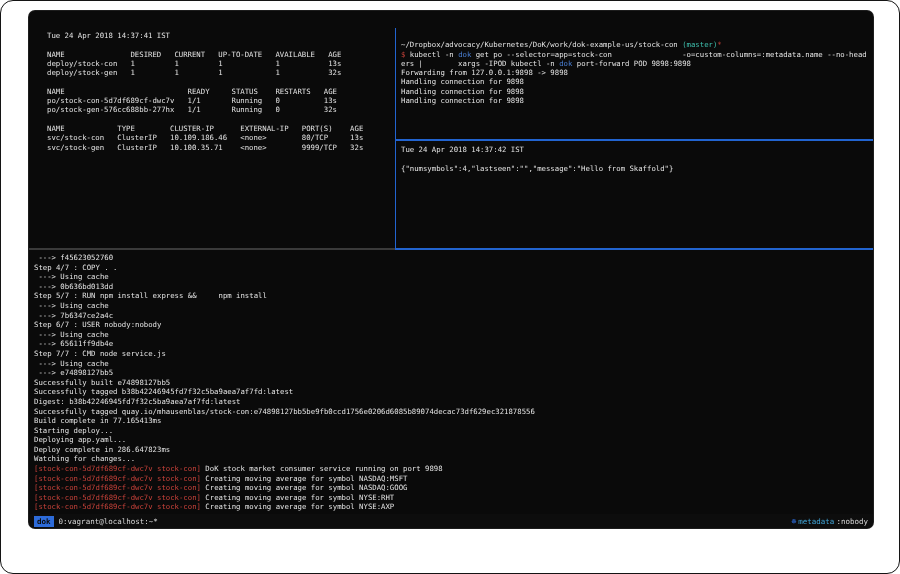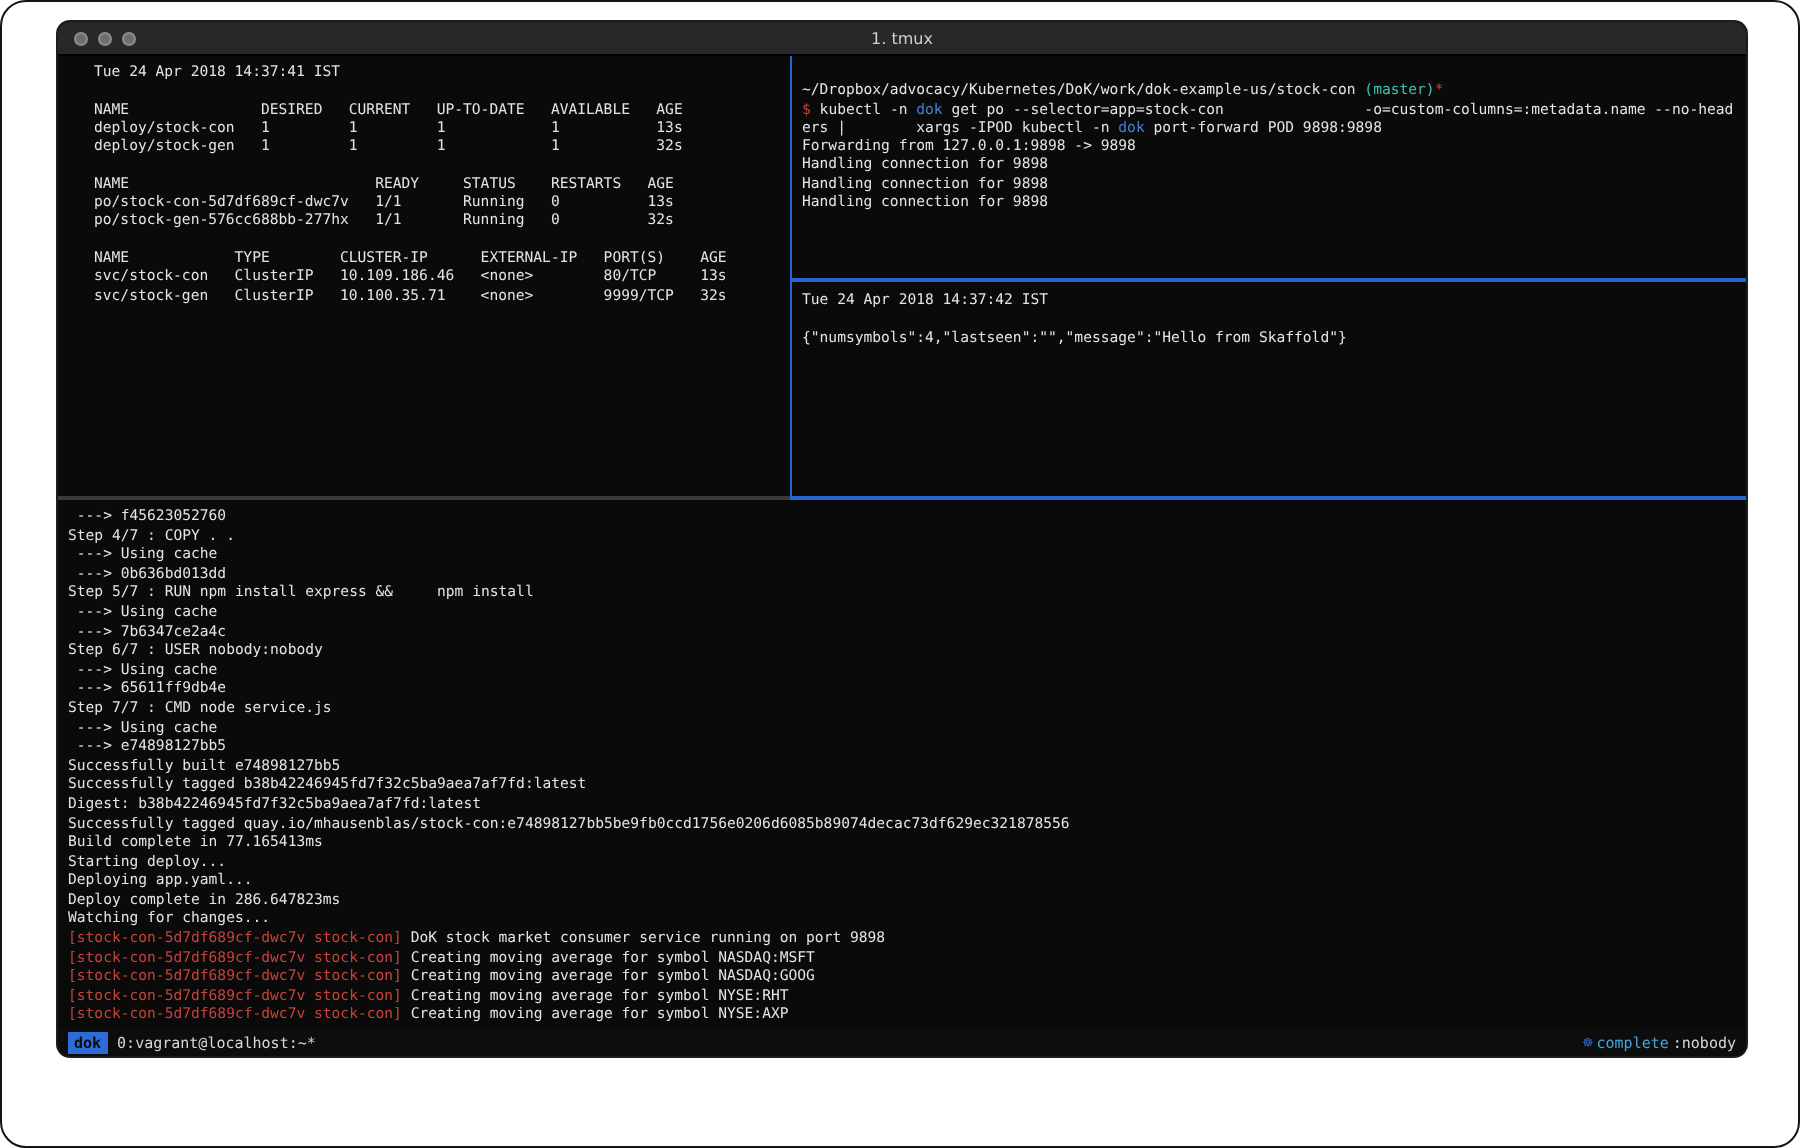--- a/index.html
+++ b/index.html
@@ -72,45 +72,37 @@
   .k8s-icon { color:#2d6bd9; font-size:8px; }
   .ctx { color:#41a6d9; }
   .ns  { color:#d8d8d8; }
 </style>
 </head>
 <body>
 
 <div class="page-frame">
   <div class="terminal-window">
 
-    <div class="title-bar">
-      <div class="traffic-lights">
-        <span class="dot"></span>
-        <span class="dot"></span>
-        <span class="dot"></span>
-      </div>
-      <div class="window-title">1. tmux</div>
-    </div>
 
     <div class="terminal-body">
       <pre class="pane pane-top-left"><div class="tline"><span class="c-fg">Tue 24 Apr 2018 14:37:41 IST</span></div><div class="tline">&nbsp;</div><div class="tline"><span class="c-fg">NAME               DESIRED   CURRENT   UP-TO-DATE   AVAILABLE   AGE</span></div><div class="tline"><span class="c-fg">deploy/stock-con   1         1         1            1           13s</span></div><div class="tline"><span class="c-fg">deploy/stock-gen   1         1         1            1           32s</span></div><div class="tline">&nbsp;</div><div class="tline"><span class="c-fg">NAME                            READY     STATUS    RESTARTS   AGE</span></div><div class="tline"><span class="c-fg">po/stock-con-5d7df689cf-dwc7v   1/1       Running   0          13s</span></div><div class="tline"><span class="c-fg">po/stock-gen-576cc688bb-277hx   1/1       Running   0          32s</span></div><div class="tline">&nbsp;</div><div class="tline"><span class="c-fg">NAME            TYPE        CLUSTER-IP      EXTERNAL-IP   PORT(S)    AGE</span></div><div class="tline"><span class="c-fg">svc/stock-con   ClusterIP   10.109.186.46   &lt;none&gt;        80/TCP     13s</span></div><div class="tline"><span class="c-fg">svc/stock-gen   ClusterIP   10.100.35.71    &lt;none&gt;        9999/TCP   32s</span></div></pre>
       <pre class="pane pane-top-right"><div class="tline">&nbsp;</div><div class="tline"><span class="c-fg">~/Dropbox/advocacy/Kubernetes/DoK/work/dok-example-us/stock-con </span><span class="c-teal">(master)</span><span class="c-red">*</span></div><div class="tline"><span class="c-red">$</span><span class="c-fg"> kubectl -n </span><span class="c-blue">dok</span><span class="c-fg"> get po --selector=app=stock-con                -o=custom-columns=:metadata.name --no-head</span></div><div class="tline"><span class="c-fg">ers |        xargs -IPOD kubectl -n </span><span class="c-blue">dok</span><span class="c-fg"> port-forward POD 9898:9898</span></div><div class="tline"><span class="c-fg">Forwarding from 127.0.0.1:9898 -&gt; 9898</span></div><div class="tline"><span class="c-fg">Handling connection for 9898</span></div><div class="tline"><span class="c-fg">Handling connection for 9898</span></div><div class="tline"><span class="c-fg">Handling connection for 9898</span></div></pre>
       <pre class="pane pane-mid-right"><div class="tline"><span class="c-fg">Tue 24 Apr 2018 14:37:42 IST</span></div><div class="tline">&nbsp;</div><div class="tline"><span class="c-fg">{"numsymbols":4,"lastseen":"","message":"Hello from Skaffold"}</span></div></pre>
       <pre class="pane pane-bottom"><div class="tline"><span class="c-fg"> ---&gt; f45623052760</span></div><div class="tline"><span class="c-fg">Step 4/7 : COPY . .</span></div><div class="tline"><span class="c-fg"> ---&gt; Using cache</span></div><div class="tline"><span class="c-fg"> ---&gt; 0b636bd013dd</span></div><div class="tline"><span class="c-fg">Step 5/7 : RUN npm install express &amp;&amp;     npm install</span></div><div class="tline"><span class="c-fg"> ---&gt; Using cache</span></div><div class="tline"><span class="c-fg"> ---&gt; 7b6347ce2a4c</span></div><div class="tline"><span class="c-fg">Step 6/7 : USER nobody:nobody</span></div><div class="tline"><span class="c-fg"> ---&gt; Using cache</span></div><div class="tline"><span class="c-fg"> ---&gt; 65611ff9db4e</span></div><div class="tline"><span class="c-fg">Step 7/7 : CMD node service.js</span></div><div class="tline"><span class="c-fg"> ---&gt; Using cache</span></div><div class="tline"><span class="c-fg"> ---&gt; e74898127bb5</span></div><div class="tline"><span class="c-fg">Successfully built e74898127bb5</span></div><div class="tline"><span class="c-fg">Successfully tagged b38b42246945fd7f32c5ba9aea7af7fd:latest</span></div><div class="tline"><span class="c-fg">Digest: b38b42246945fd7f32c5ba9aea7af7fd:latest</span></div><div class="tline"><span class="c-fg">Successfully tagged quay.io/mhausenblas/stock-con:e74898127bb5be9fb0ccd1756e0206d6085b89074decac73df629ec321878556</span></div><div class="tline"><span class="c-fg">Build complete in 77.165413ms</span></div><div class="tline"><span class="c-fg">Starting deploy...</span></div><div class="tline"><span class="c-fg">Deploying app.yaml...</span></div><div class="tline"><span class="c-fg">Deploy complete in 286.647823ms</span></div><div class="tline"><span class="c-fg">Watching for changes...</span></div><div class="tline"><span class="c-red">[stock-con-5d7df689cf-dwc7v stock-con]</span><span class="c-fg"> DoK stock market consumer service running on port 9898</span></div><div class="tline"><span class="c-red">[stock-con-5d7df689cf-dwc7v stock-con]</span><span class="c-fg"> Creating moving average for symbol NASDAQ:MSFT</span></div><div class="tline"><span class="c-red">[stock-con-5d7df689cf-dwc7v stock-con]</span><span class="c-fg"> Creating moving average for symbol NASDAQ:GOOG</span></div><div class="tline"><span class="c-red">[stock-con-5d7df689cf-dwc7v stock-con]</span><span class="c-fg"> Creating moving average for symbol NYSE:RHT</span></div><div class="tline"><span class="c-red">[stock-con-5d7df689cf-dwc7v stock-con]</span><span class="c-fg"> Creating moving average for symbol NYSE:AXP</span></div></pre>
 
       <div class="border-v"></div>
       <div class="border-h-mid"></div>
       <div class="border-h-bottom-left"></div>
       <div class="border-h-bottom-right"></div>
     </div>
 
     <div class="status-bar">
       <span class="session-badge">dok</span>
       <span class="window-label">0:vagrant@localhost:~*</span>
       <span class="status-right">
         <span class="k8s-icon">☸</span>
-        <span class="ctx">complete</span>
+        <span class="ctx">metadata</span>
         <span class="ns">:nobody</span>
       </span>
     </div>
 
   </div>
 </div>
 
 </body></html>

